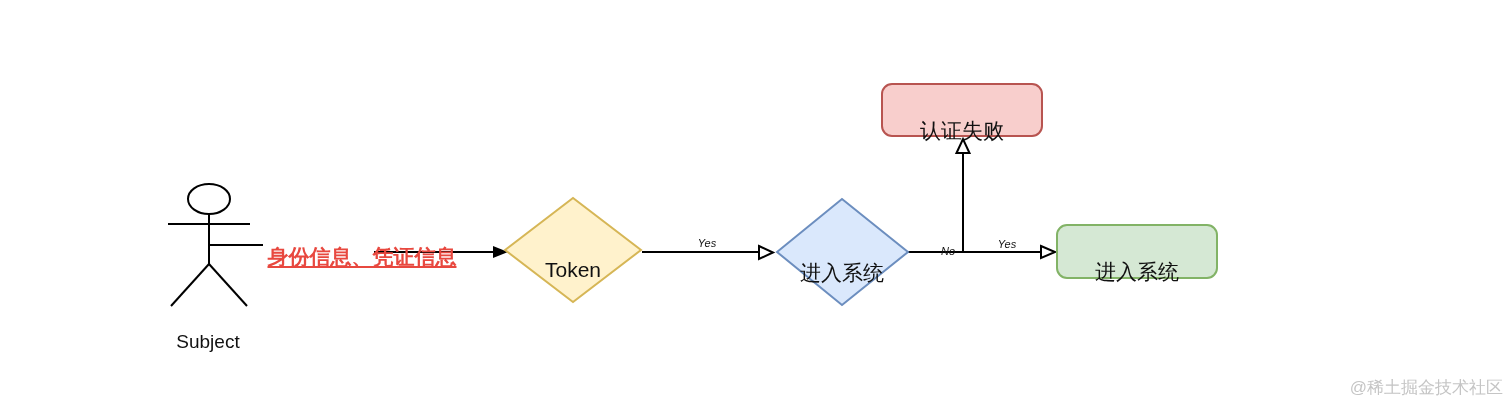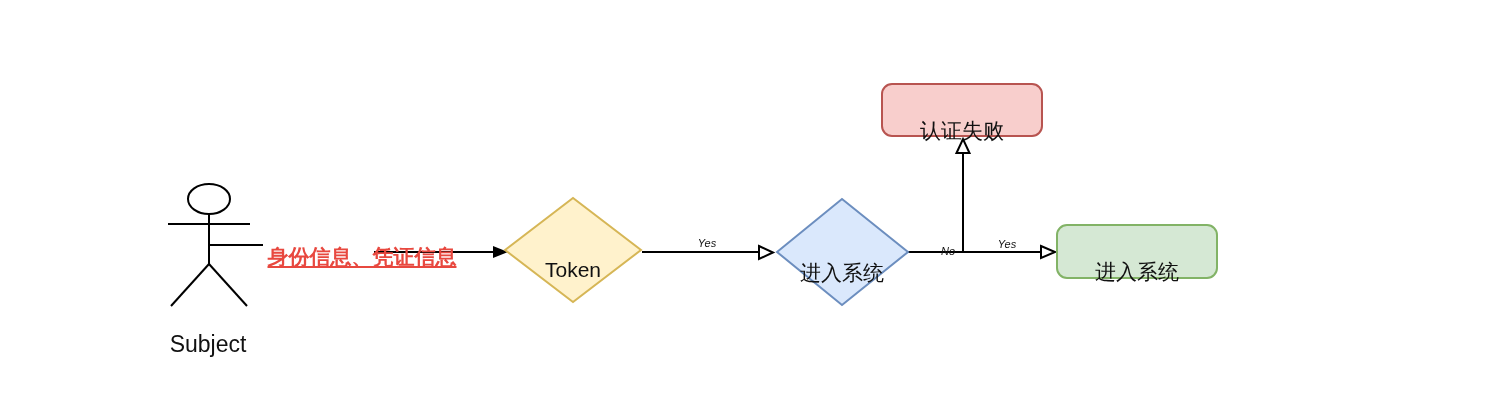--- a/index.html
+++ b/index.html
@@ -23,21 +23,21 @@
   .lbl {
     position: absolute;
     color: #111111;
     white-space: nowrap;
     transform: translateX(-50%);
     line-height: 1.1;
     margin-top: 20px;
   }
   .node-lbl   { font-size: 21px; }
   .edge-lbl   { font-size: 11px; font-style: italic; }
-  .actor-lbl  { font-size: 23px; }
+  .actor-lbl  { font-size: 19px; }
   .msg-lbl    { font-size: 21px; font-weight: bold; text-decoration: underline; }
   .watermark {
     position: absolute;
     right: 9px;
     top: 376px;
     font-size: 17px;
     transform: none;
   }
 </style>
 </head>
@@ -88,13 +88,14 @@
   <div class="lbl node-lbl" style="left:842px; top:241px;">进入系统</div>
 
   <div class="lbl edge-lbl" style="left:948px; top:225px;">No</div>
 
   <div class="lbl edge-lbl" style="left:1007px; top:218px;">Yes</div>
 
   <div class="lbl node-lbl" style="left:962px; top:99px;">认证失败</div>
 
   <div class="lbl node-lbl" style="left:1137px; top:240px;text-align:right;">进入系统</div>
 
+  <div class="watermark" style="color: rgb(197, 197, 197);">@稀土掘金技术社区</div>
 </div>
 
 </body></html>

